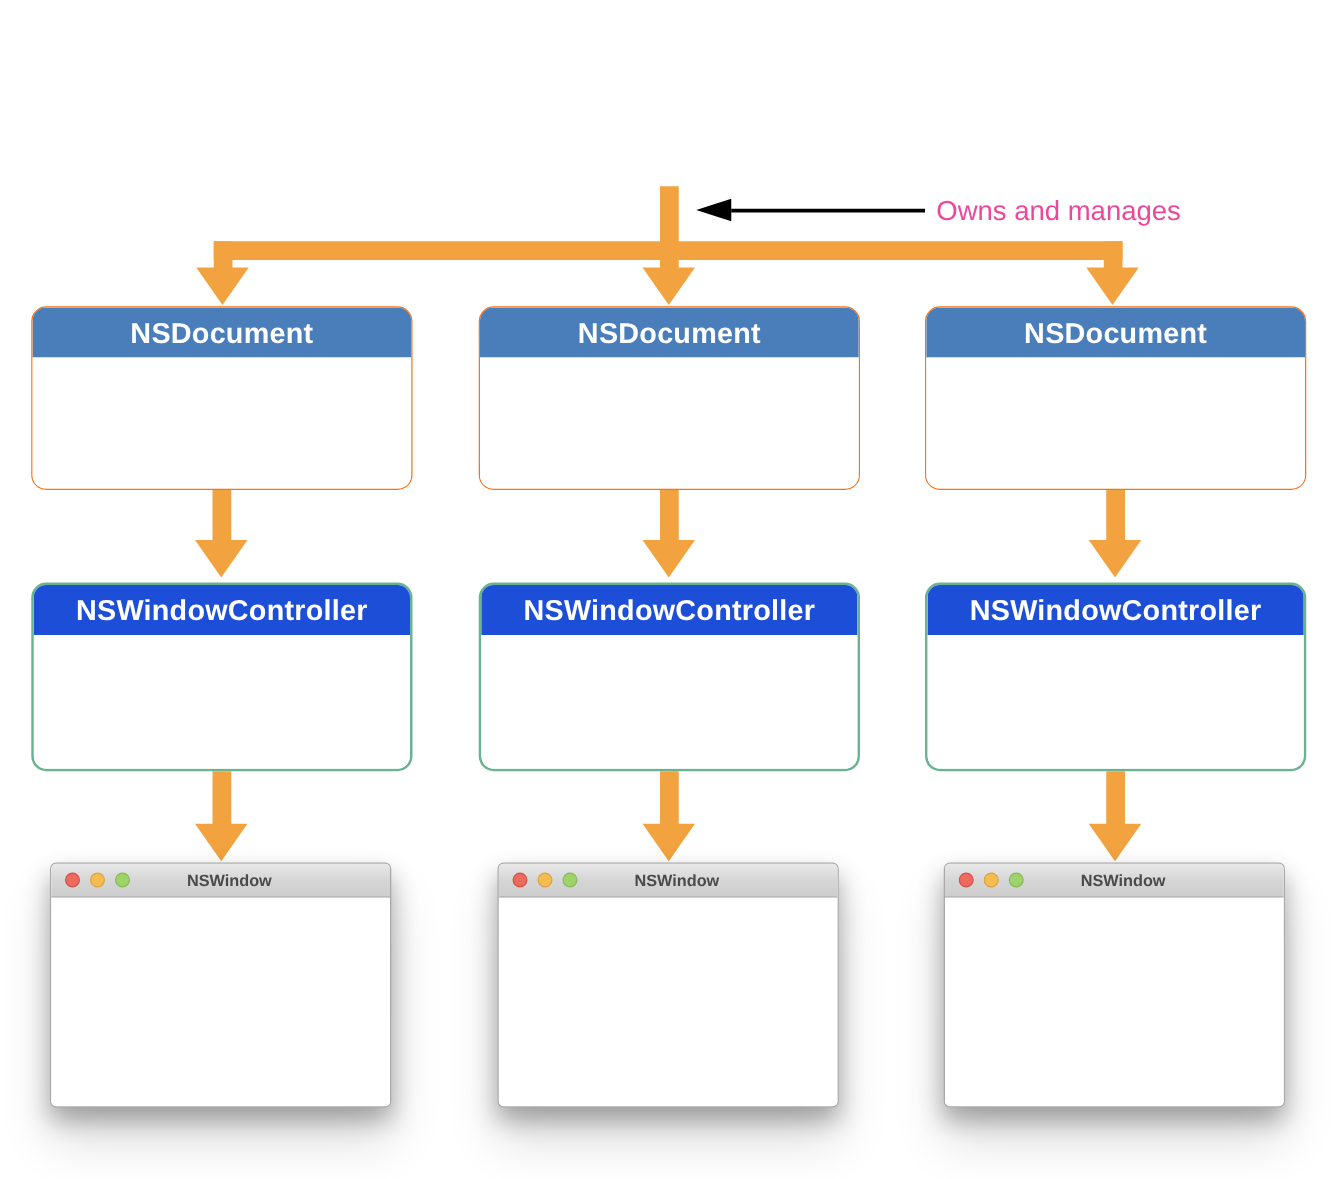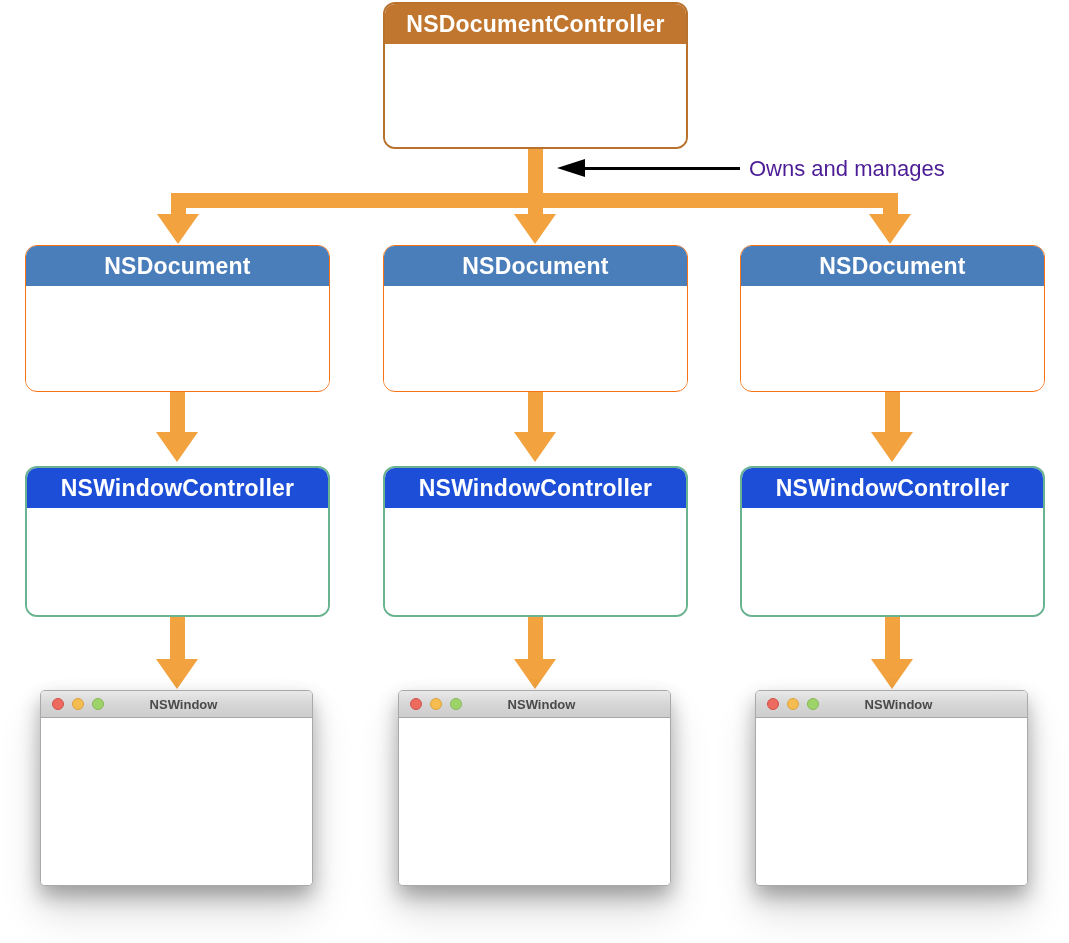--- a/index.html
+++ b/index.html
@@ -97,21 +97,21 @@
   .callout-head {
     position: absolute;
     width: 0; height: 0;
     border-top: 9px solid transparent;
     border-bottom: 9px solid transparent;
     border-right: 28px solid #000000;
   }
   .callout-label {
     position: absolute;
     font-size: 22px;
-    color: #4c1d95;
+    color: #ec4899;
     white-space: nowrap;
     line-height: 1;
   }
 
   
   .nswindow {
     position: absolute;
     box-sizing: border-box;
     background: #ffffff;
     border: 1px solid #a9a9a9;
@@ -157,24 +157,20 @@
   .nswindow .content {
     background: #ffffff;
     height: calc(100% - 27px);
   }
 </style>
 </head>
 <body>
 
 <div class="canvas">
 
-  <div class="class-box box-controller" style="left:383px; top:2px; width:305px; height:147px;">
-    <div class="hdr">NSDocumentController</div>
-    <div class="body" style="height:103px;"></div>
-  </div>
 
   <div class="orange" style="left:528px; top:149px; width:15px; height:47px;"></div>
 
   <div class="orange" style="left:171px; top:193px; width:727px; height:15px;"></div>
 
   <div class="orange" style="left:171px; top:193px; width:15px; height:23px;"></div>
   <div class="orange-head" style="left:157px; top:214px;"></div>
 
   <div class="orange" style="left:528px; top:193px; width:15px; height:23px;"></div>
   <div class="orange-head" style="left:514px; top:214px;"></div>

